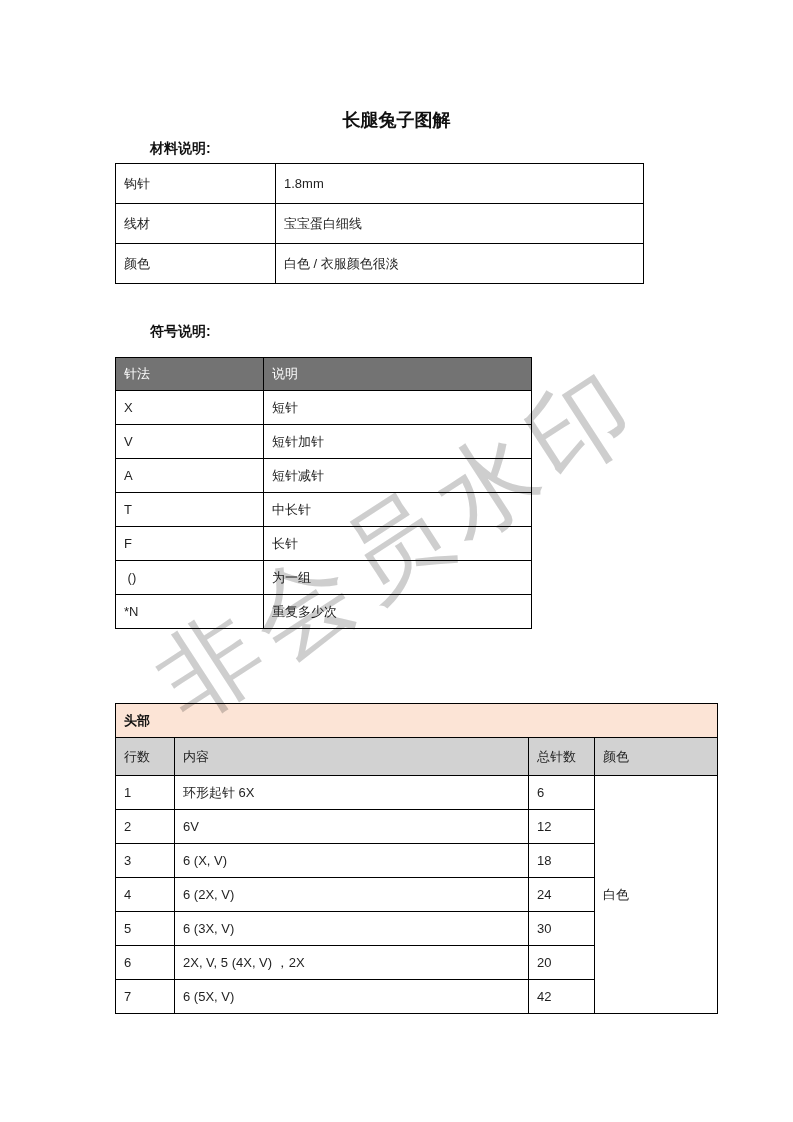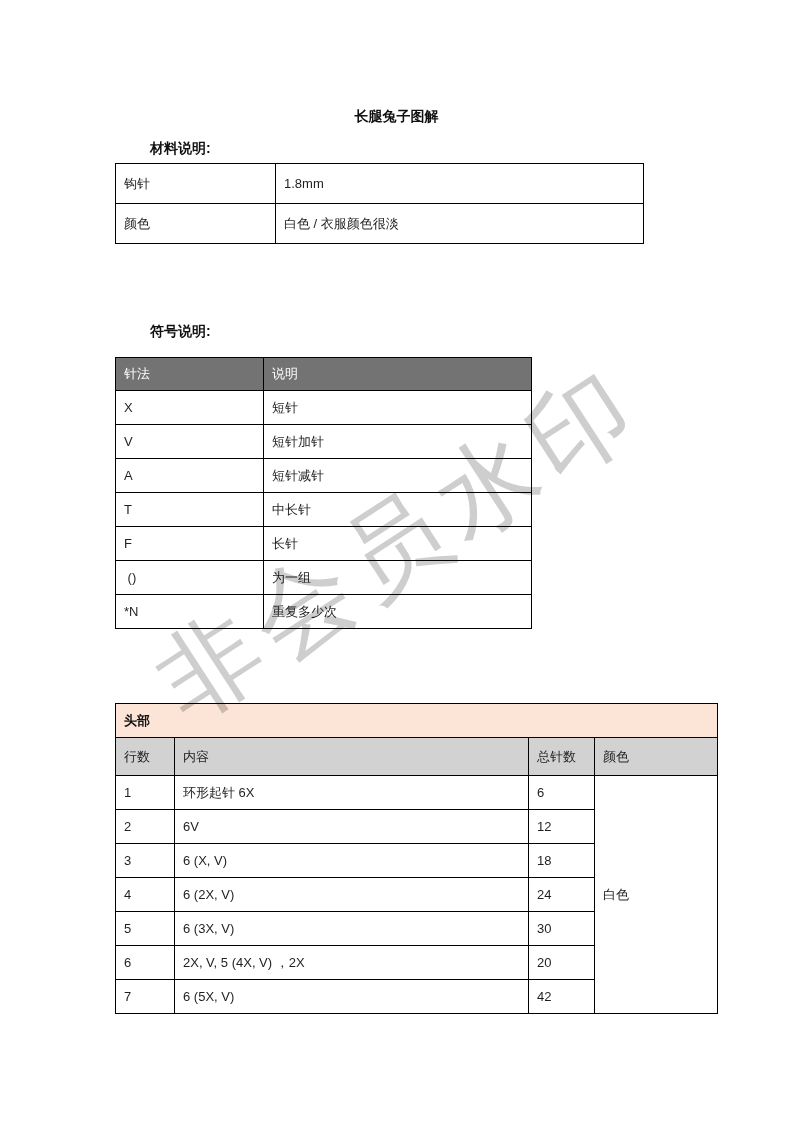--- a/index.html
+++ b/index.html
@@ -8,21 +8,21 @@
     background: #ffffff;
     font-family: "Liberation Sans", "DejaVu Sans", sans-serif;
     color: #1f1f1f;
     position: relative;
     overflow: hidden;
   }
   .page { position: absolute; inset: 0; }
 
   .doc-title {
     position: absolute; left: 0; top: 108px; width: 793px;
-    text-align: center; font-size: 14px; font-weight: bold; color: #111;
+    text-align: center; font-size: 18px; font-weight: bold; color: #111;
   }
   .section-heading {
     position: absolute; left: 115px;
     font-size: 14px; font-weight: bold; color: #111; margin-left: 35px;
   }
   .mat-heading { top: 140px; }
   .sym-heading { top: 323px; }
 
   table { border-collapse: collapse; table-layout: fixed; position: absolute; }
   td { border: 1.5px solid #000; font-size: 13px; padding: 0 0 0 8px; overflow: hidden; white-space: nowrap; }
@@ -70,20 +70,24 @@
 
   <table class="mat-table">
     <colgroup>
         <col style="width:160px">
         <col style="width:368px">
       </colgroup>
     <tbody>
       <tr>
         <td>钩针</td>
         <td>1.8mm</td>
+      </tr>
+      <tr>
+        <td>线材</td>
+        <td>宝宝蛋白细线</td>
       </tr>
       <tr>
         <td>颜色</td>
         <td>白色 / 衣服颜色很淡</td>
       </tr>
     </tbody>
   </table>
 
   <div class="section-heading sym-heading">符号说明:</div>
 

